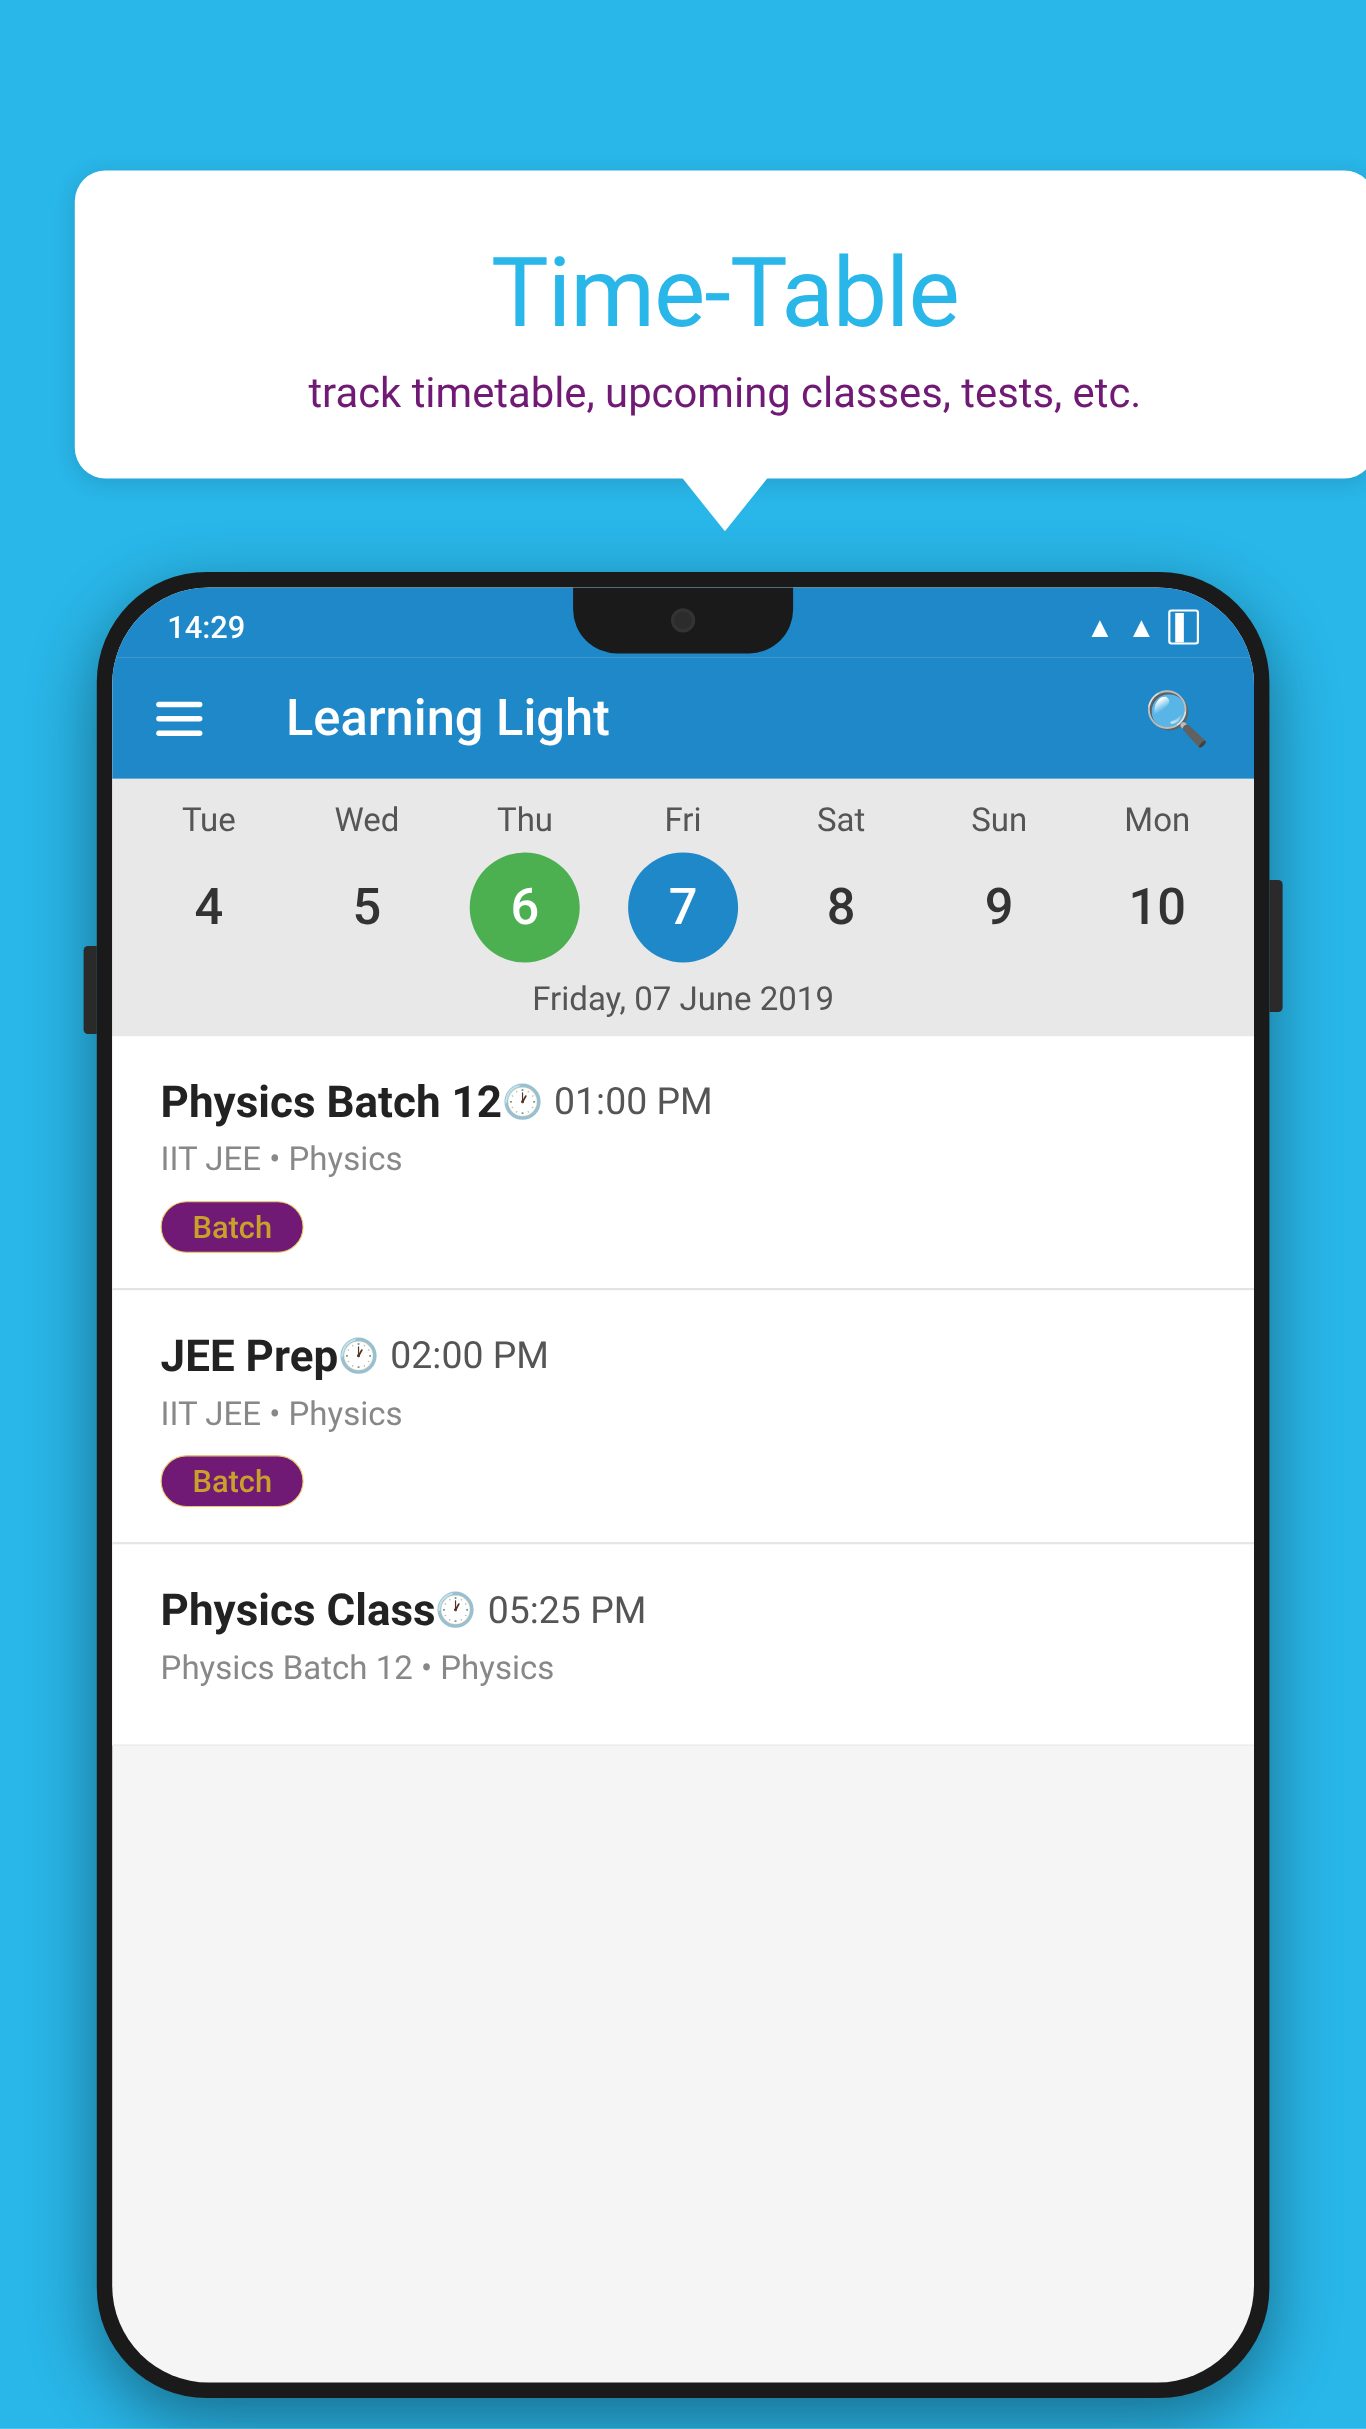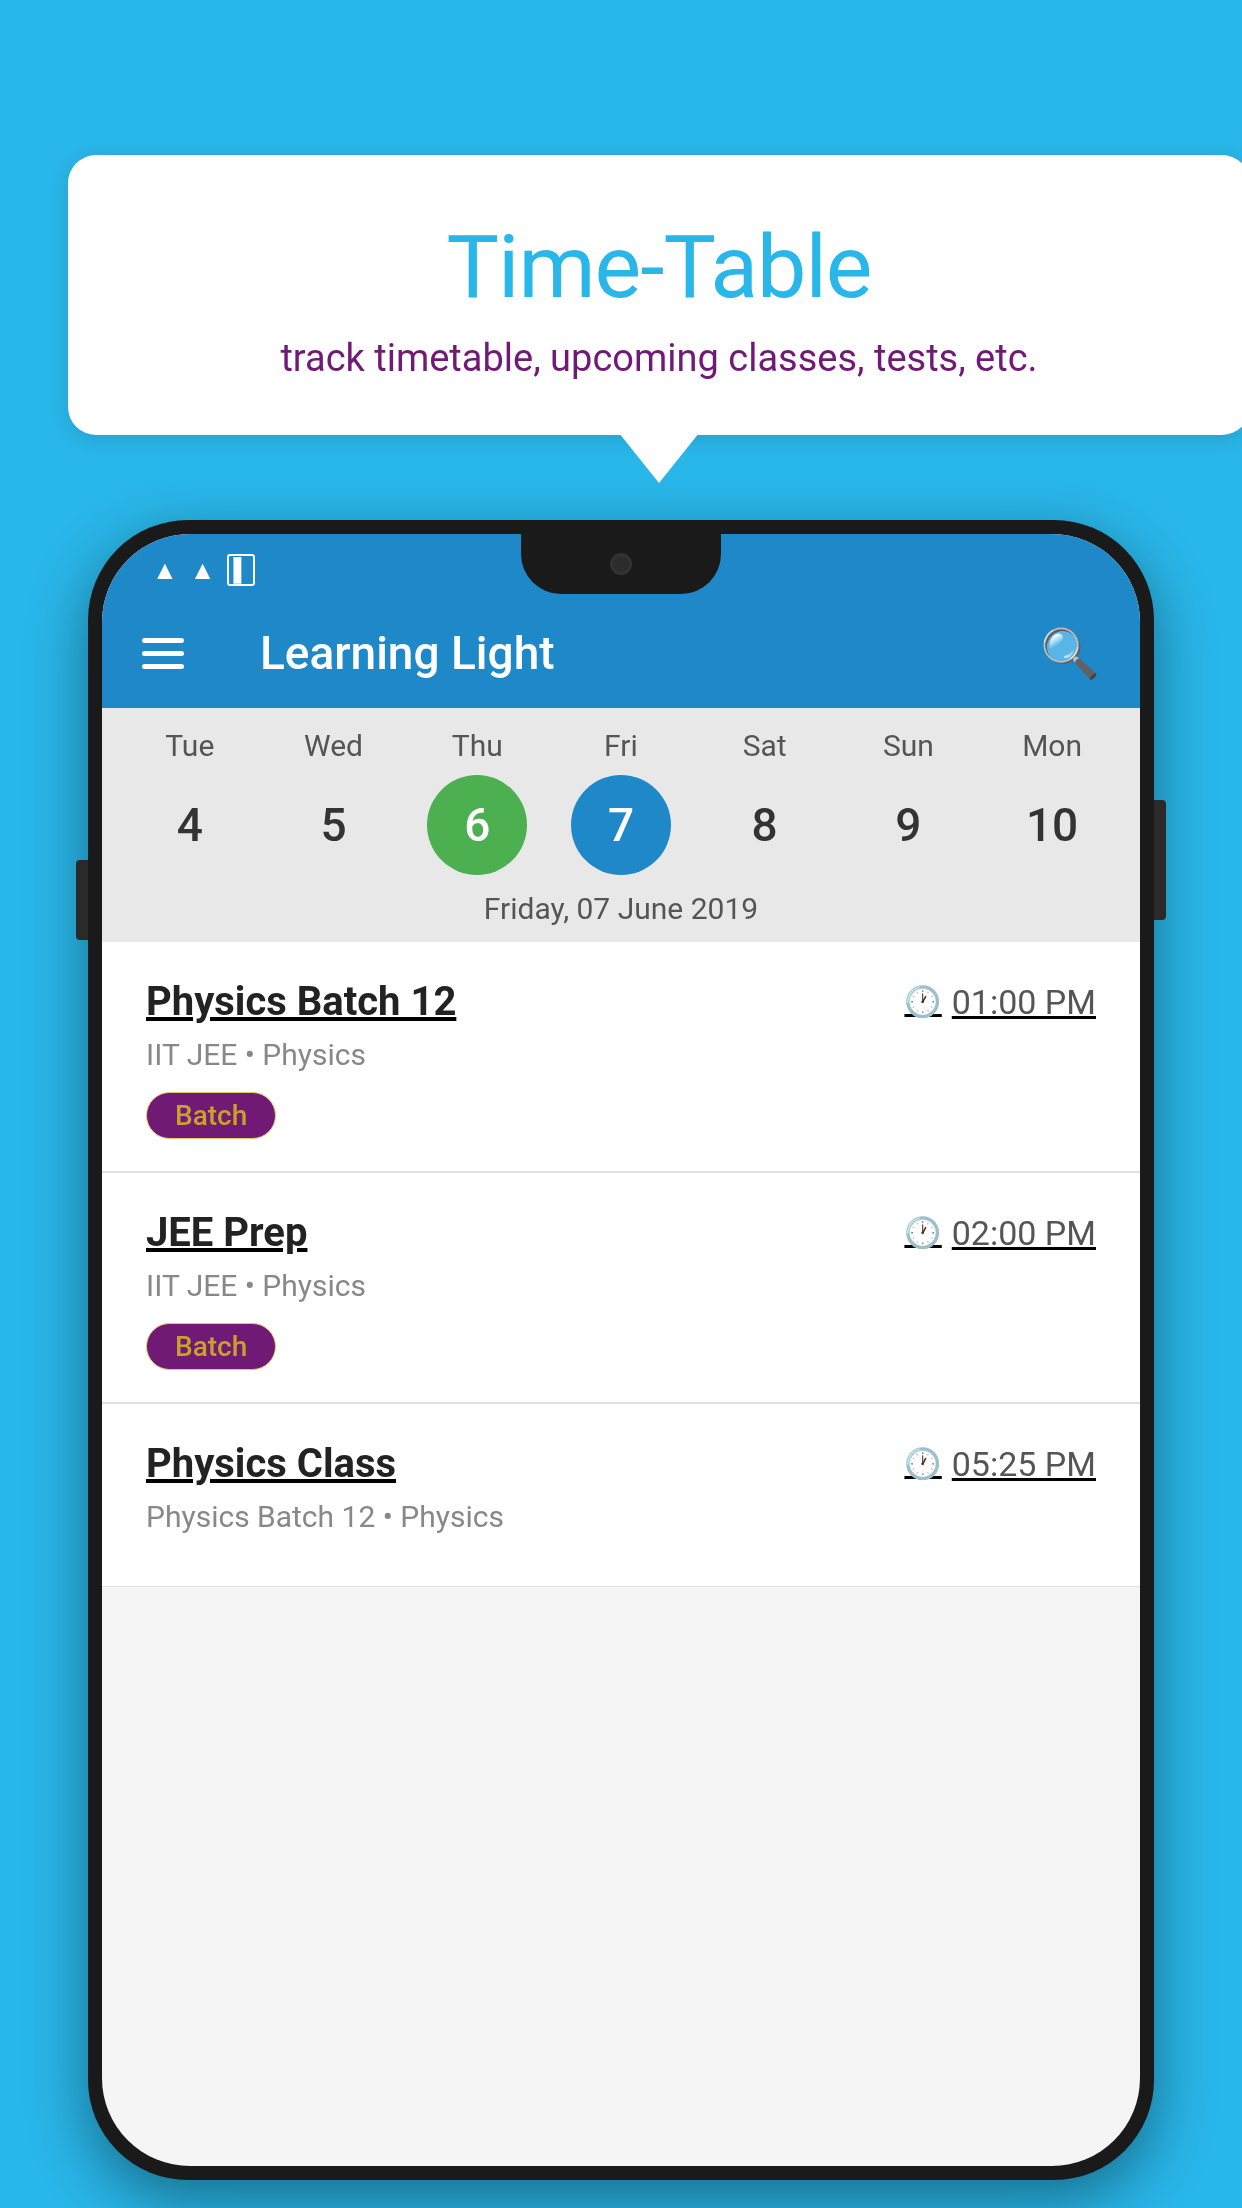--- a/index.html
+++ b/index.html
@@ -256,24 +256,23 @@
     
     .class-card {
       background: white;
       margin: 0;
       padding: 36px 44px 32px;
       border-bottom: 1px solid #e0e0e0;
     }
 
     .card-header {
       display: flex;
-      justify-content: space-between;
+      justify-content: flex-start;
       align-items: center;
       margin-bottom: 12px;
-      text-decoration: underline;
     }
 
     .class-name {
       font-size: 40px;
       font-weight: 700;
       color: #222;
     }
 
     .class-time {
       display: flex;
@@ -316,20 +315,21 @@
 
 <div class="phone-wrapper">
   <div class="phone-outer">
     <div class="phone-screen">
 
       <div class="notch">
         <div class="notch-camera"></div>
       </div>
 
       <div class="status-bar">
+        <div class="status-time">14:29</div>
         <div class="status-icons">
           <span style="color:white;font-size:26px;">▲</span>
           <span style="color:white;font-size:26px;">▲</span>
           <span style="color:white;font-size:22px;border:2px solid white;padding:1px 4px;border-radius:3px;">▌</span>
         </div>
       </div>
 
       <div class="app-bar">
         <div class="menu-icon">
           <div class="menu-line"></div>

